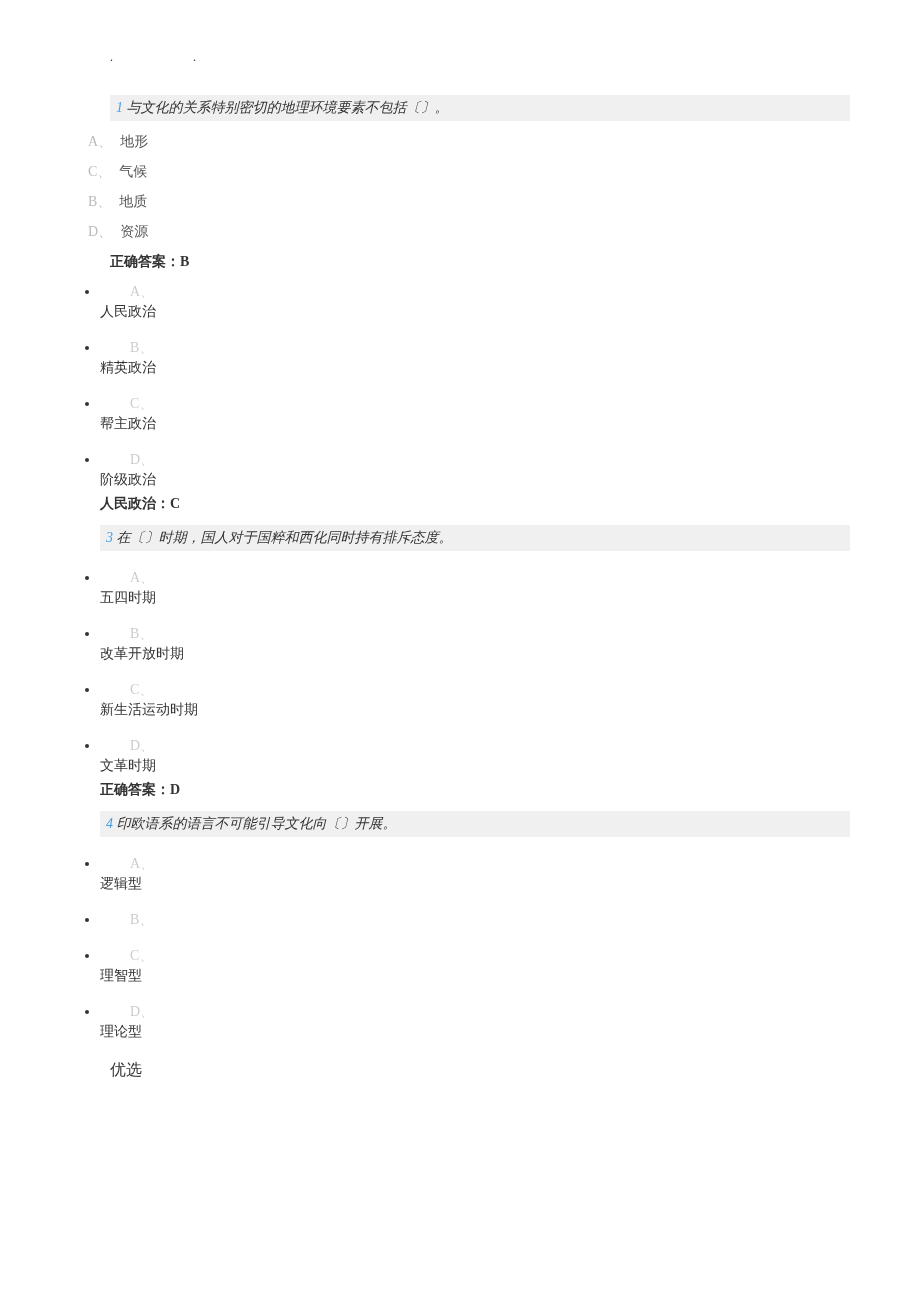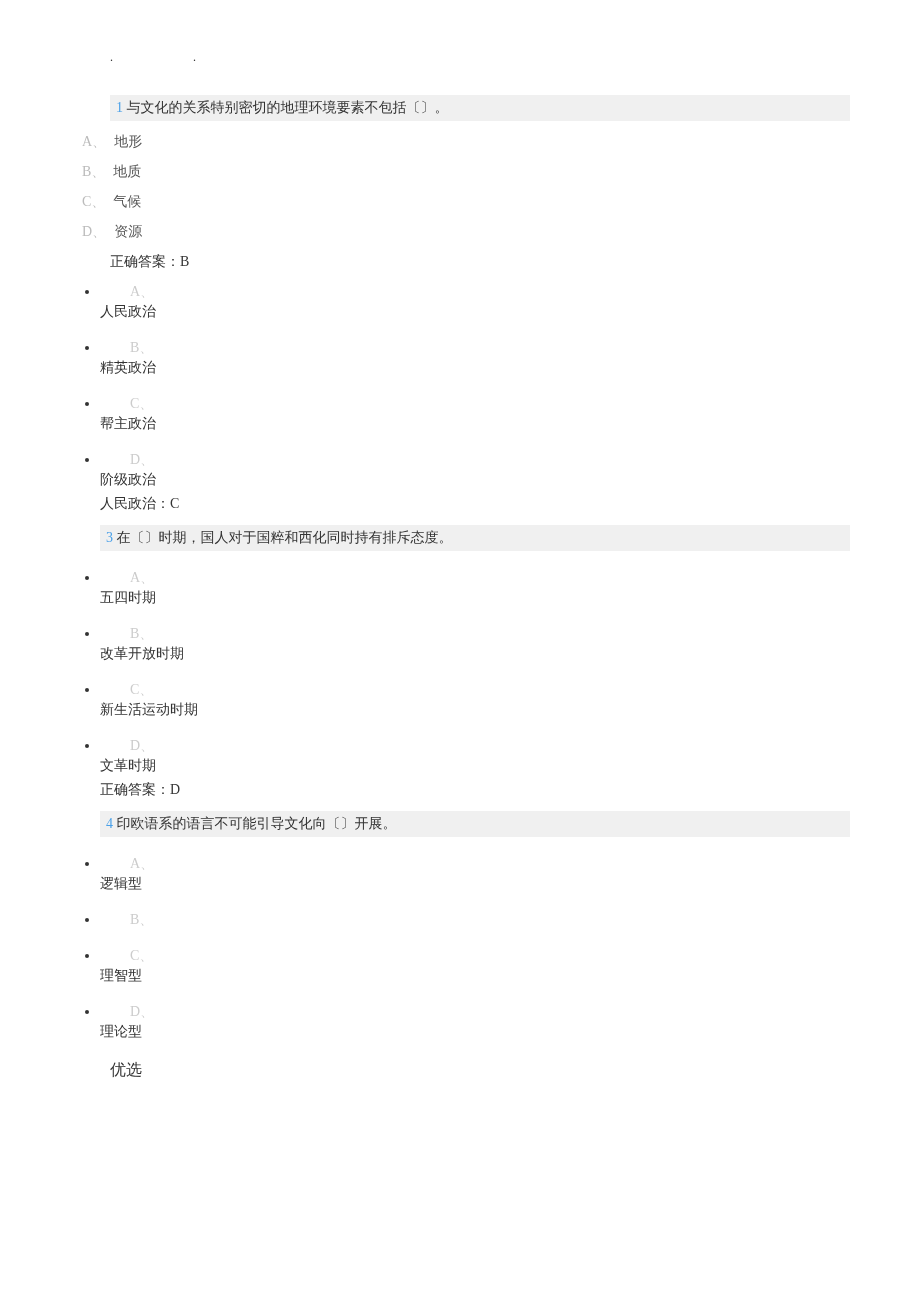--- a/index.html
+++ b/index.html
@@ -19,34 +19,35 @@
     padding-left: 40px;
     margin-bottom: 30px;
     font-size: 12px;
     color: #333;
     letter-spacing: 80px;
   }
   .question-row {
     background: #f0f0f0;
     padding: 4px 6px;
     margin: 10px 0 8px 0;
+    font-style: italic;
   }
   .qnum {
     color: #4aa0e8;
   }
   .plain-option {
-    margin: 12px 12px;
+    margin: 12px 18px;
     color: #555;
   }
   .plain-option .lbl {
     color: #bbb;
     margin-right: 8px;
   }
   .answer {
-    font-weight: normal;
+    font-weight: bold;
     padding-left: 40px;
     margin: 12px 0;
   }
   ul.opts {
     list-style: disc;
     padding-left: 30px;
     margin: 10px 0;
   }
   ul.opts li {
     margin: 10px 0 18px 0;
@@ -79,24 +80,24 @@
   <div class="answer-indent">
     <div class="question-row">
       <span class="qnum">1</span>
       <span>与文化的关系特别密切的地理环境要素不包括〔〕。</span>
     </div>
   </div>
   <div class="plain-option">
     <span class="lbl">A、</span><span>地形</span>
   </div>
   <div class="plain-option">
-    <span class="lbl">B、</span><span>地质</span>
+    <span class="lbl">C、</span><span>气候</span>
   </div>
   <div class="plain-option">
-    <span class="lbl">C、</span><span>气候</span>
+    <span class="lbl">B、</span><span>地质</span>
   </div>
   <div class="plain-option">
     <span class="lbl">D、</span><span>资源</span>
   </div>
   <div class="answer">正确答案：B</div>
 
   <ul class="opts">
     <li>
       <span class="letter">A、</span>
       <span class="opt-text">人民政治</span>

